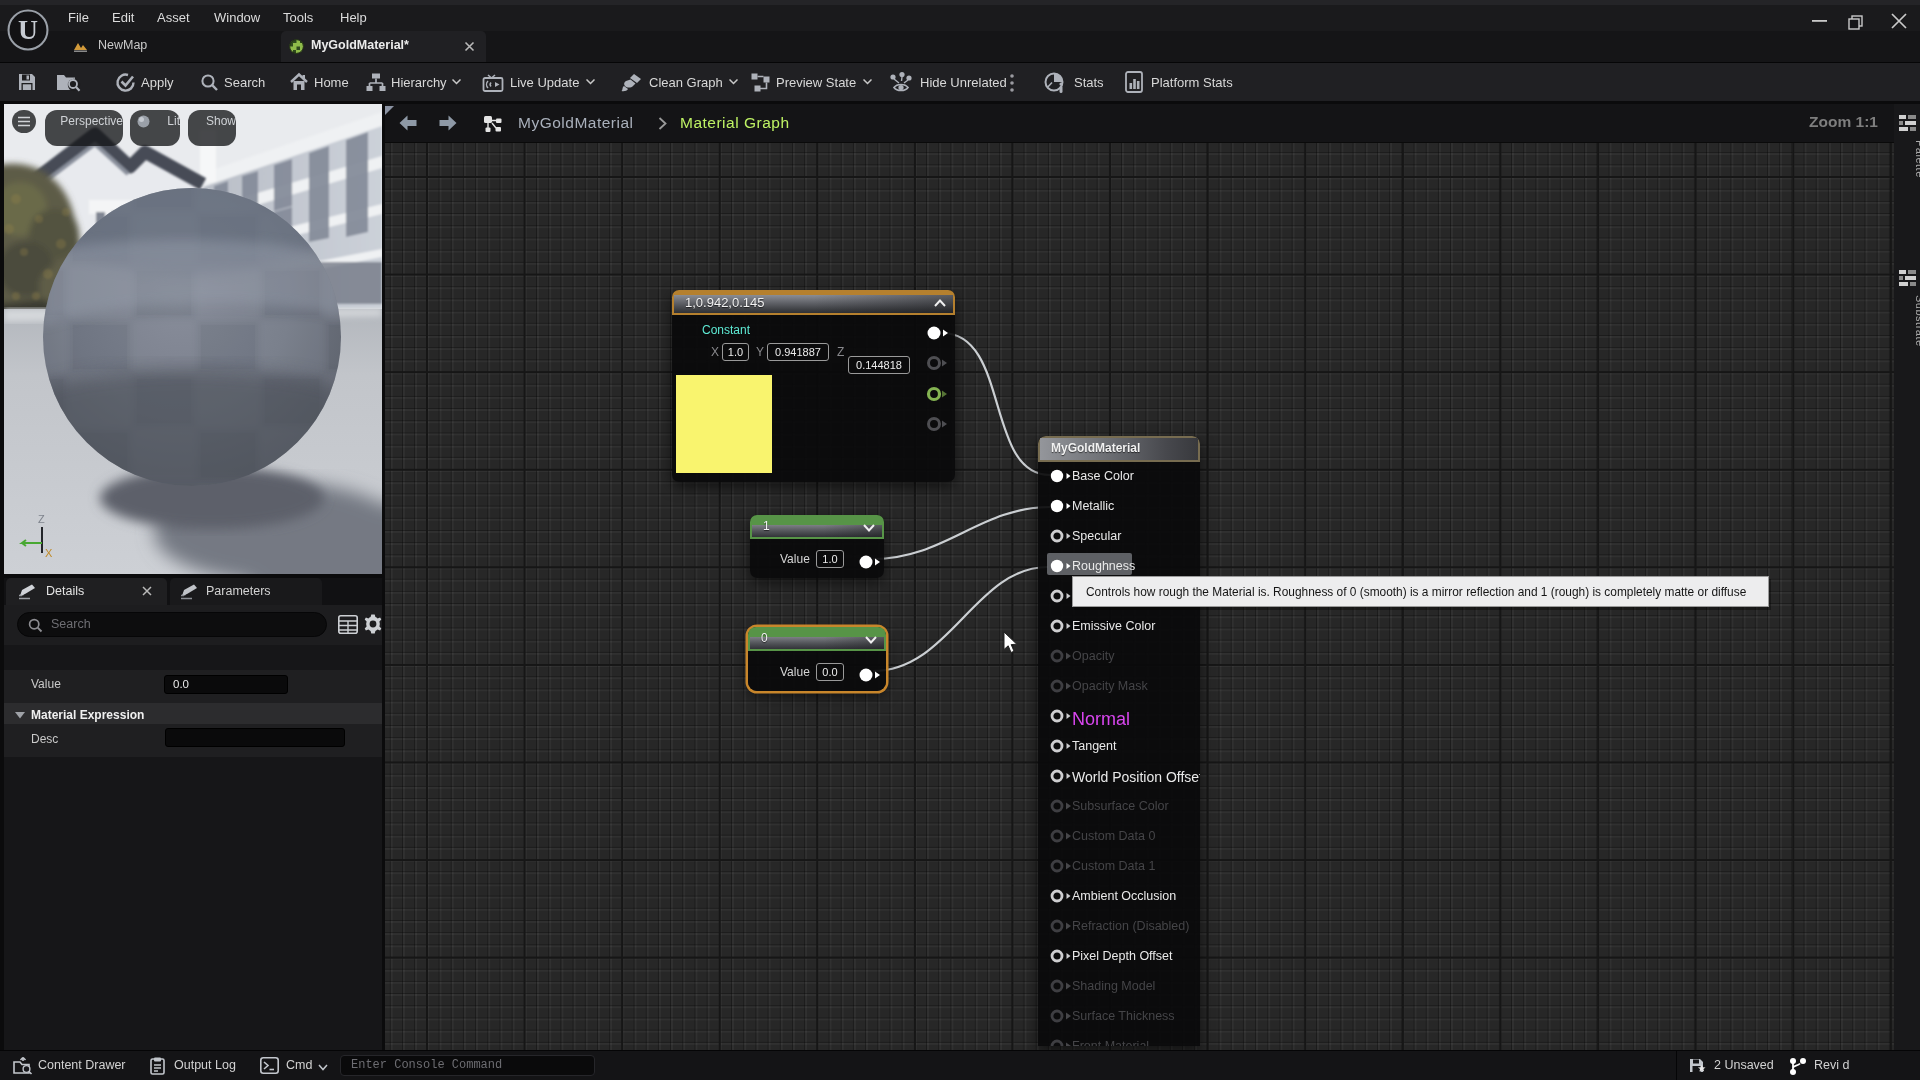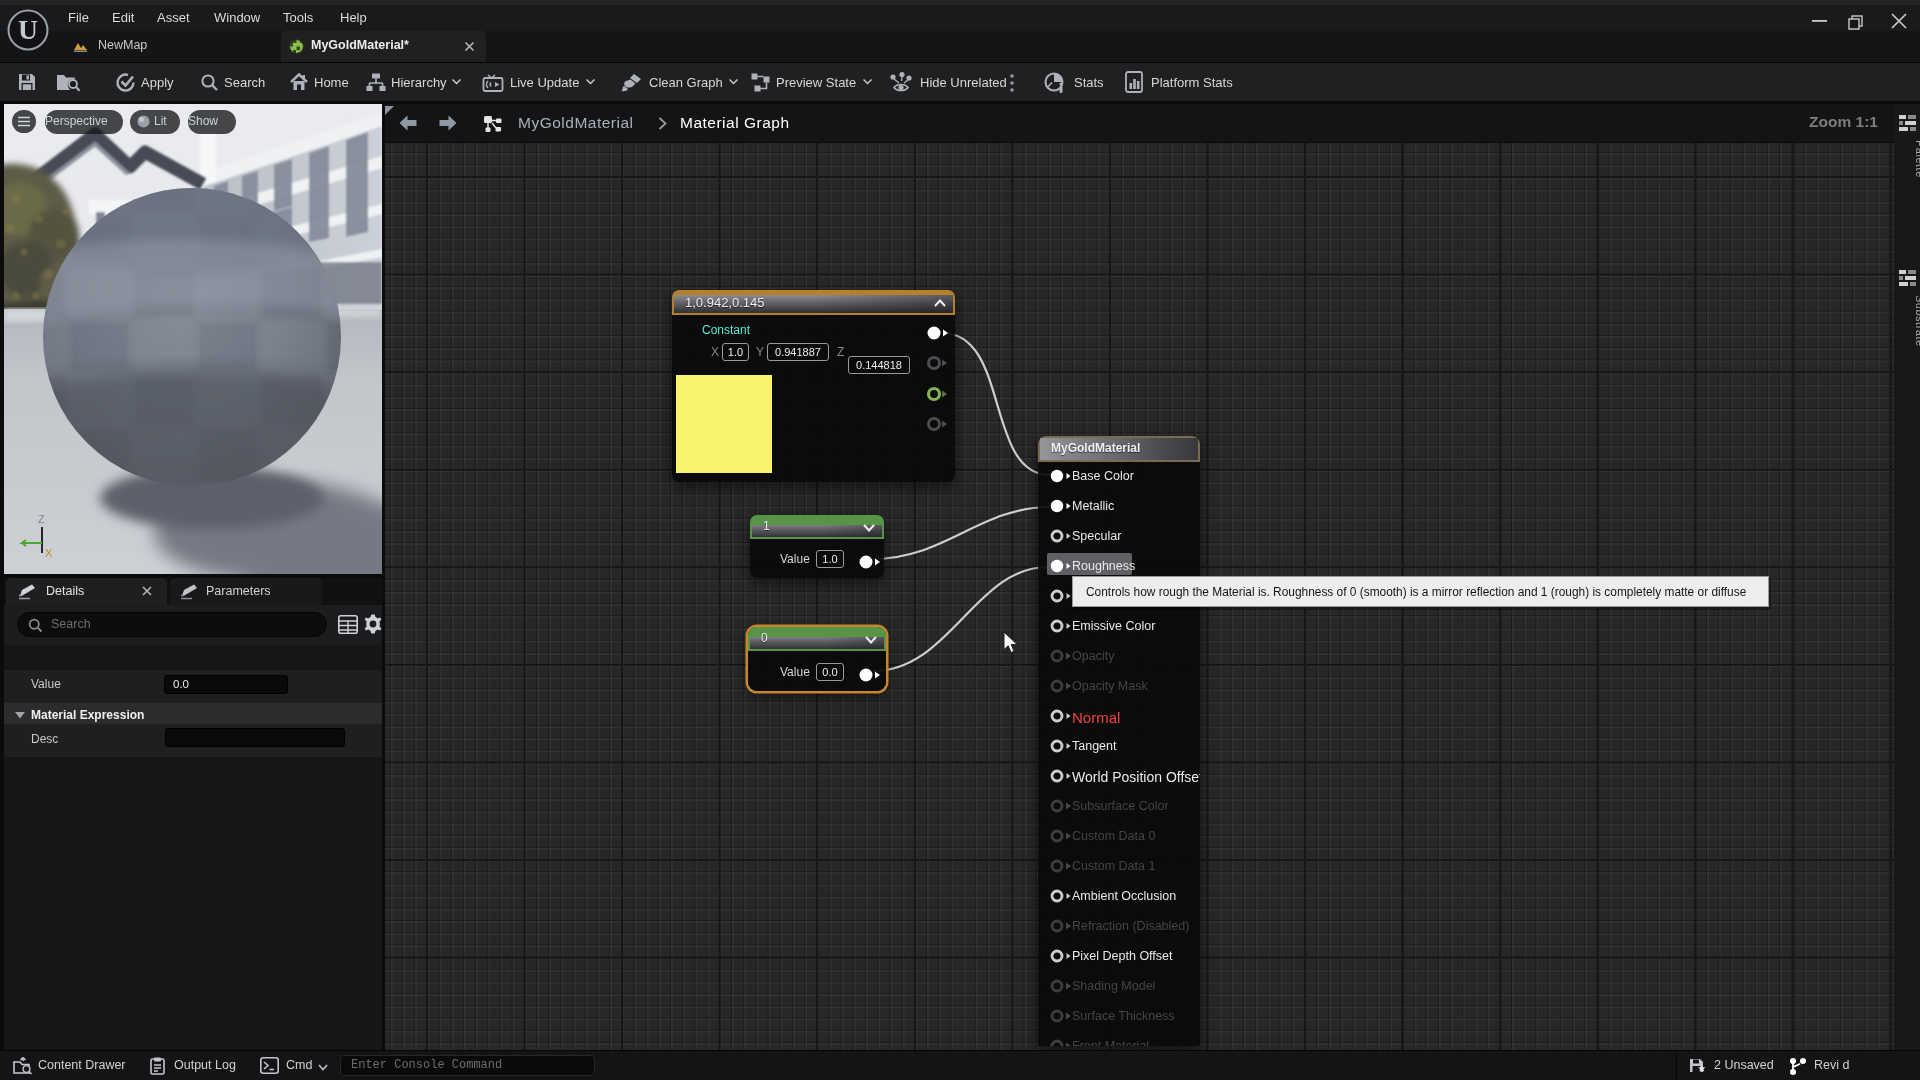--- a/index.html
+++ b/index.html
@@ -14,23 +14,23 @@
 #tabrow { left:0; top:31px; width:1920px; height:31px; background:#151517; }
 #assettab { position:absolute; left:281px; top:0px; width:205px; height:31px;
   background:#202023; border-radius:5px 5px 0 0; }
 #toolbar { left:0; top:62px; width:1920px; height:39px; background:#202023;
   border-top:1px solid #060607; }
 .tbtxt { position:absolute; top:12px; font-size:13px; color:#d8d8d8; }
 .tbchev { position:absolute; top:16px; width:9px; height:6px; }
 
 
 #viewport { left:4px; top:104px; width:378px; height:470px; overflow:hidden; background:#c9ccd2; }
-.pill { position:absolute; top:6px; height:24px; border-radius:12px;
+.pill { position:absolute; top:6px; height:36px; border-radius:12px;
   background:rgba(22,23,26,0.78); color:#cfd2d6; font-size:12px; line-height:23px;
-  text-align:left; }
+  text-align:right; }
 
 
 #details { left:4px; top:578px; width:378px; height:472px; background:#161618; }
 .sechead { position:absolute; left:0px; width:378px; height:25px; background:#2c2c2e;
   color:#f0f0f0; font-size:12px; font-weight:bold; line-height:25px; }
 .drow { position:absolute; left:0; width:378px; height:30px; background:#1f1f21; }
 .dlabel { position:absolute; left:27px; top:8px; font-size:12px; color:#c9c9c9; }
 .dinput { position:absolute; background:#0a0a0b; border:1px solid #000;
   border-radius:3px; color:#eaeaea; font-size:11.5px; line-height:17px; padding-left:8px; }
 
@@ -582,21 +582,21 @@
             <circle cx="7" cy="7" r="5" fill="none" stroke="#3e3e42" stroke-width="2.8"></circle>
             <path d="M16 3.5 L21 7 L16 10.5 Z" fill="#47474a"></path>
           </svg>
           <span class="abs" style="left:34px; top:8px; font-size:12.5px; color:#454548; white-space:nowrap">Opacity Mask</span>
         </div>
       <div class="abs" style="left:0; top:265px; width:162px; height:30px">
           <svg class="abs" style="left:12px; top:8px" width="24" height="14" viewBox="0 0 24 14">
             <circle cx="7" cy="7" r="5" fill="none" stroke="#cdcdcf" stroke-width="2.8"></circle>
             <path d="M16.5 4 L20.5 7 L16.5 10 Z" fill="#cdcdcf"></path>
           </svg>
-          <span class="abs" style="left:34px; top:8px; font-size:15px; color:#ef4444; white-space:nowrap">Normal</span>
+          <span class="abs" style="left:34px; top:8px; font-size:18px; color:#d946ef; white-space:nowrap">Normal</span>
         </div>
       <div class="abs" style="left:0; top:295px; width:162px; height:30px">
           <svg class="abs" style="left:12px; top:8px" width="24" height="14" viewBox="0 0 24 14">
             <circle cx="7" cy="7" r="5" fill="none" stroke="#cdcdcf" stroke-width="2.8"></circle>
             <path d="M16.5 4 L20.5 7 L16.5 10 Z" fill="#cdcdcf"></path>
           </svg>
           <span class="abs" style="left:34px; top:8px; font-size:12.5px; color:#e9e9e9; white-space:nowrap">Tangent</span>
         </div>
       <div class="abs" style="left:0; top:325px; width:162px; height:30px">
           <svg class="abs" style="left:12px; top:8px" width="24" height="14" viewBox="0 0 24 14">
@@ -693,21 +693,21 @@
         <rect x="1" y="1" width="8" height="7" rx="1.5" fill="#e4e4e4"></rect>
         <rect x="13" y="3.5" width="5.5" height="4.5" rx="1" fill="#e4e4e4"></rect>
         <rect x="2.5" y="12.5" width="5" height="4.5" rx="1" fill="#e4e4e4"></rect>
         <rect x="12.5" y="12" width="5.5" height="4.5" rx="1" fill="#e4e4e4"></rect>
         <path d="M5 8 V14 M9 5.5 L13 5.5 M9 8 L13 13" stroke="#e4e4e4" stroke-width="1.4" fill="none"></path>
       </svg>
       <span class="abs" style="left:133px; top:10px; font-size:15.5px; color:#a9b0bb; letter-spacing:0.5px">MyGoldMaterial</span>
       <svg class="abs" style="left:273px; top:13px" width="9" height="13" viewBox="0 0 9 13">
         <path d="M1.5 1 L7.5 6.5 L1.5 12" fill="none" stroke="#9a9a9a" stroke-width="1.8"></path>
       </svg>
-      <span class="abs" style="left:295px; top:10px; font-size:15.5px; color:#ffffff; letter-spacing:0.5px">Material Graph</span>
+      <span class="abs" style="left:295px; top:10px; font-size:15.5px; color:#bef264; letter-spacing:0.5px">Material Graph</span>
       <span class="abs" style="right:16px; top:9px; font-size:15.5px; color:#7e7e7e; font-weight:bold">Zoom 1:1</span>
     </div>
   </div>
 
   <div class="abs" id="sidestrip">
     <svg class="abs" style="left:5px; top:10px" width="17" height="17" viewBox="0 0 17 17">
       <rect x="0" y="1" width="7" height="4" fill="#d0d0d0"></rect>
         <rect x="9" y="1" width="8" height="4" fill="#8a8a8a"></rect>
       <rect x="0" y="7" width="4" height="4" fill="#8a8a8a"></rect>
         <rect x="6" y="7" width="11" height="4" fill="#d0d0d0"></rect>

